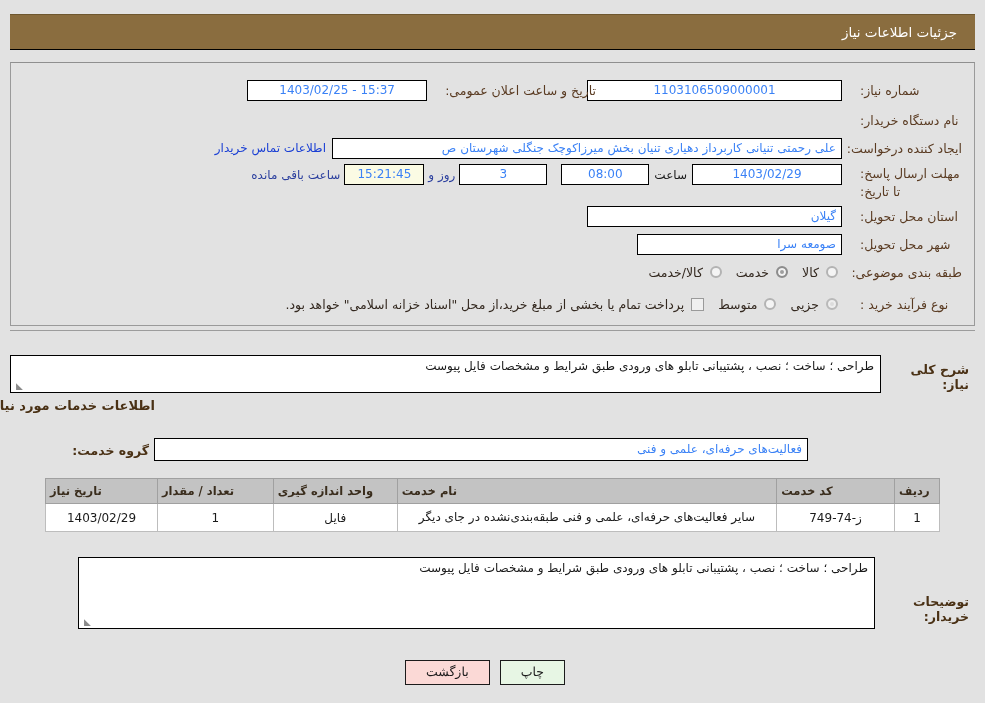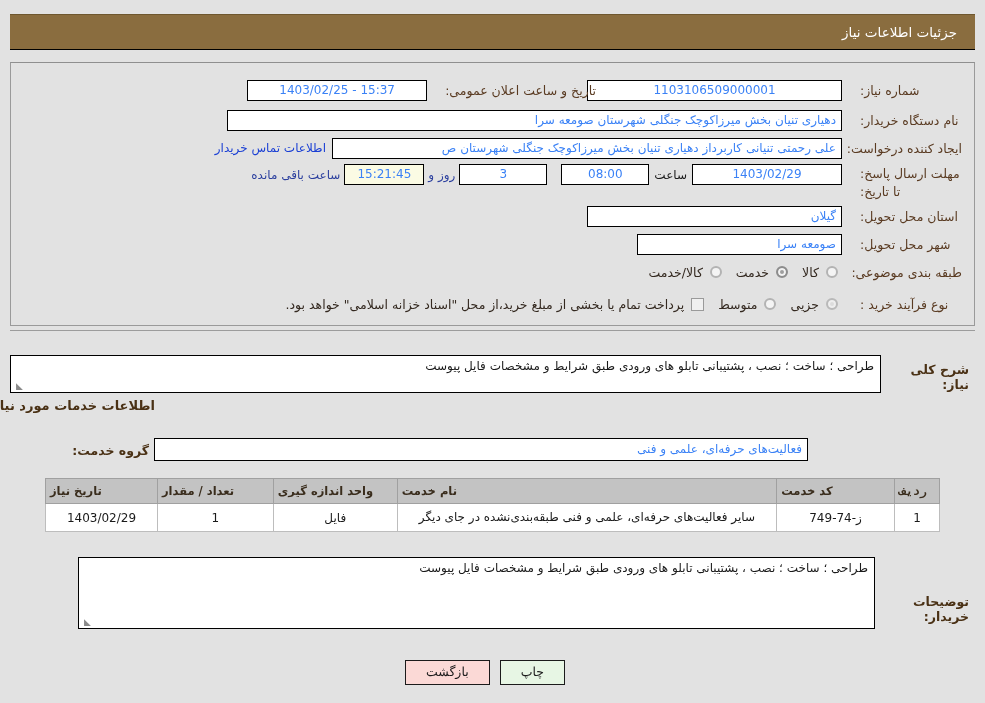--- a/index.html
+++ b/index.html
@@ -199,21 +199,20 @@
       <div class="flabel" style="width:108px;">شماره نیاز:</div>
       <div class="fbox" style="width:255px;">1103106509000001</div>
     </div>
     <div class="frow" style="top:14px; right:378px;">
       <div class="flabel" style="width:auto;">تاریخ و ساعت اعلان عمومی:</div>
       <div class="fbox" style="width:180px;">15:37 - 1403/02/25</div>
     </div>
 
     <div class="frow" style="top:44px; right:12px;">
       <div class="flabel" style="width:108px;">نام دستگاه خریدار:</div>
-      <div class="fbox rt" style="width:615px;">دهیاری تنیان بخش میرزاکوچک جنگلی شهرستان صومعه سرا</div>
     </div>
 
     <div class="frow" style="top:72px; right:12px;">
       <div class="flabel" style="width:108px;">ایجاد کننده درخواست:</div>
       <div class="fbox rt" style="width:510px;">علی رحمتی تنیانی کاربرداز دهیاری تنیان بخش میرزاکوچک جنگلی شهرستان ص</div>
       <div class="link-blue" style="padding-right:6px;">اطلاعات تماس خریدار</div>
     </div>
 
     <div class="frow" style="top:100px; right:12px; height:40px; align-items:flex-start;">
       <div class="flabel" style="width:108px; white-space:normal; line-height:1.45; padding-top:2px;">مهلت ارسال پاسخ: تا تاریخ:</div>
@@ -273,21 +272,21 @@
   </div>
 
   <div class="sectitle" style="top:398px; right:830px;">اطلاعات خدمات مورد نیاز</div>
 
   <div class="boldlabel" style="position:absolute; top:443px; right:836px; text-align:right;">گروه خدمت:</div>
   <div class="fbox rt" style="position:absolute; top:438px; right:177px; width:654px; height:23px; line-height:21px;">فعالیت‌های حرفه‌ای، علمی و فنی</div>
 
   <table class="grid" style="top:478px; right:45px; width:895px;">
     <thead>
       <tr>
-        <th style="width:45px;font-family:Liberation Mono, monospace;">ردیف</th>
+        <th style="width:45px;">ردیف</th>
         <th style="width:118px;">کد خدمت</th>
         <th style="width:380px;">نام خدمت</th>
         <th style="width:124px;">واحد اندازه گیری</th>
         <th style="width:116px;margin-top:19px;">تعداد / مقدار</th>
         <th style="width:112px;">تاریخ نیاز</th>
       </tr>
     </thead>
     <tbody>
       <tr>
         <td>1</td>

